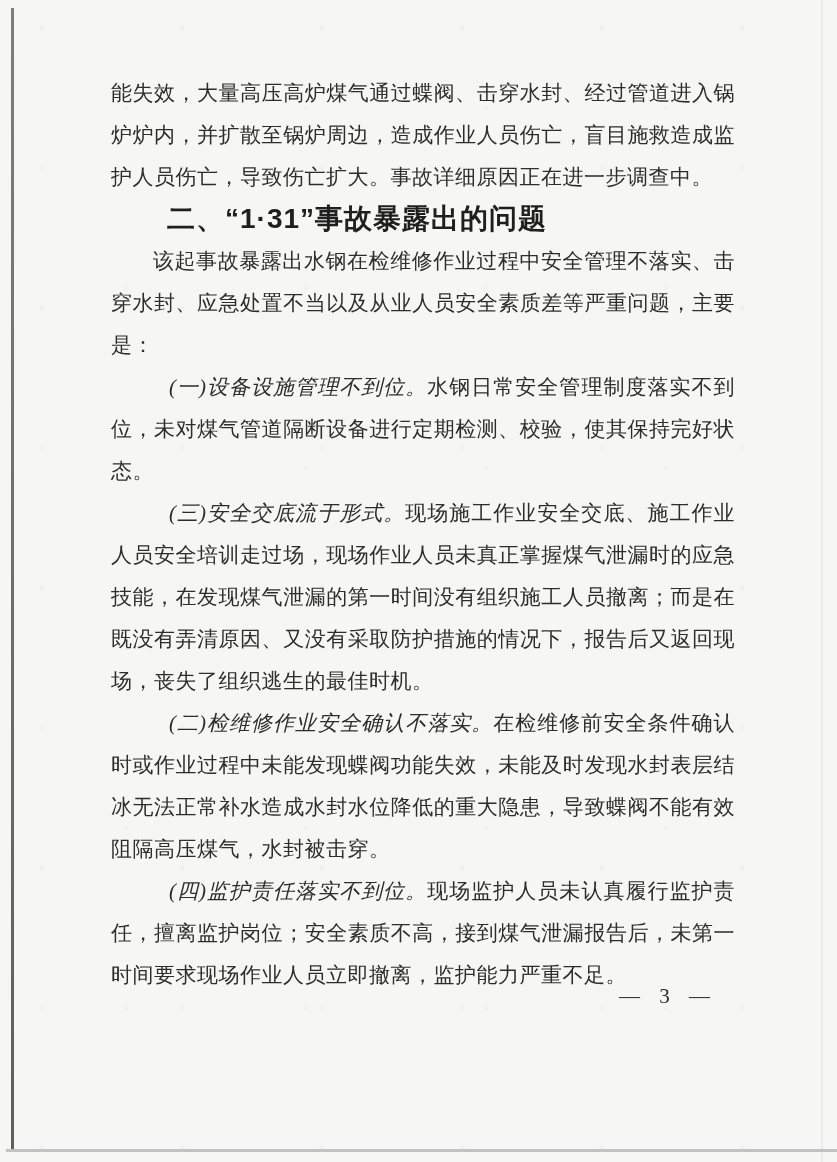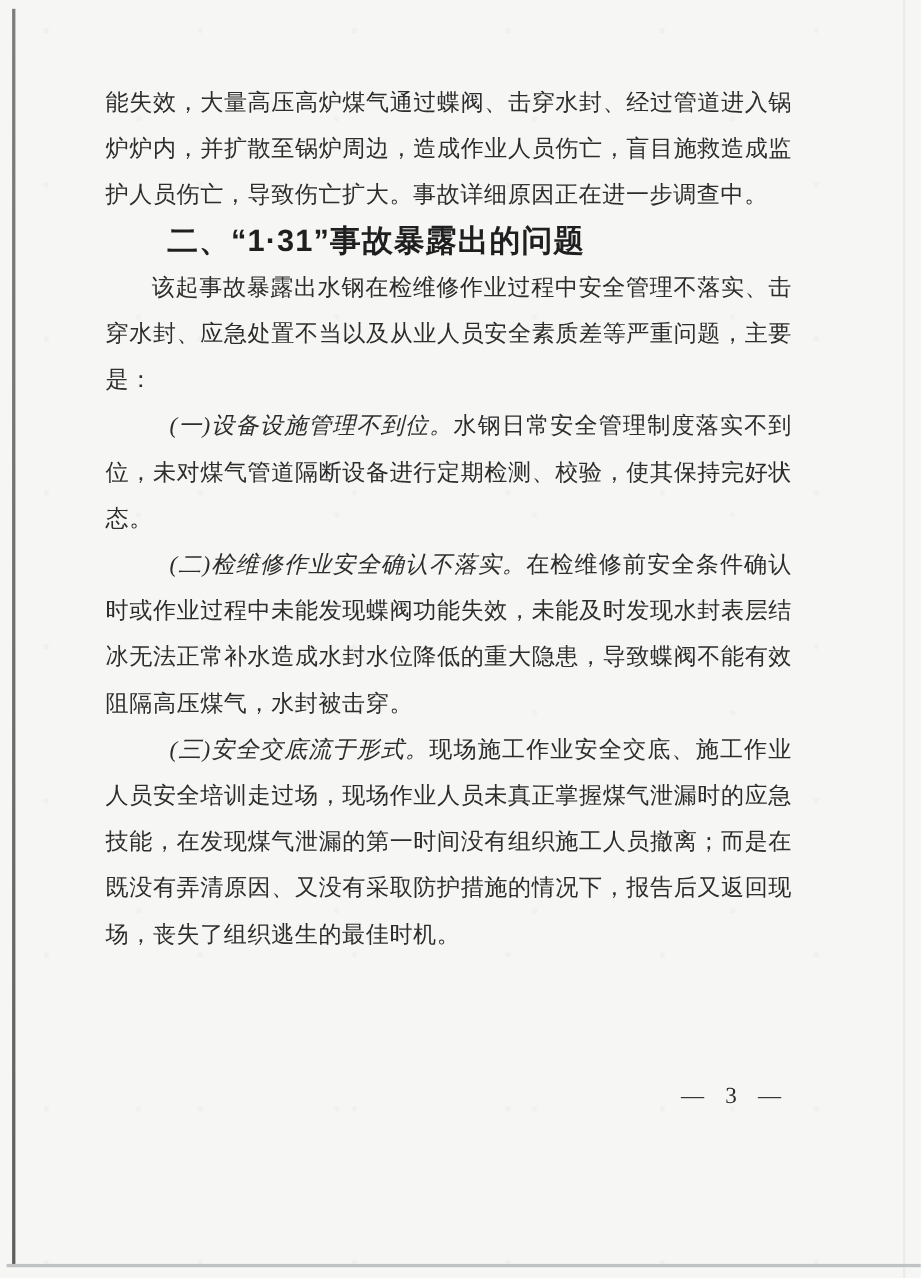--- a/index.html
+++ b/index.html
@@ -31,21 +31,21 @@
     background: #bfc3c4;
   }
   .edge-right {
     position: absolute;
     right: 14px; top: 0;
     width: 2px; height: 100%;
     background: #eaebe8;
   }
   .content {
     position: absolute;
-    left: 96px; top: 72px;
+    left: 111px; top: 72px;
     width: 624px;
     color: #2d2d2d;
     font-size: 21px;
     line-height: 42px;
     letter-spacing: 0.5px;
     text-align: justify;
   }
   .content p, .content h2 { margin: 0; padding: 0; }
   .para { text-indent: 2em; }
   .para.no-indent { text-indent: 0; }
@@ -81,20 +81,21 @@
 
   <div class="content">
     <p class="para no-indent">能失效，大量高压高炉煤气通过蝶阀、击穿水封、经过管道进入锅炉炉内，并扩散至锅炉周边，造成作业人员伤亡，盲目施救造成监护人员伤亡，导致伤亡扩大。事故详细原因正在进一步调查中。</p>
 
     <h2 class="heading">二、“1·31”事故暴露出的问题</h2>
 
     <p class="para">该起事故暴露出水钢在检维修作业过程中安全管理不落实、击穿水封、应急处置不当以及从业人员安全素质差等严重问题，主要是：</p>
 
     <p class="para"><span class="item-lead">(一)设备设施管理不到位。</span><span>水钢日常安全管理制度落实不到位，未对煤气管道隔断设备进行定期检测、校验，使其保持完好状态。</span></p>
 
+    <p class="para"><span class="item-lead">(三)安全交底流于形式。</span><span>现场施工作业安全交底、施工作业人员安全培训走过场，现场作业人员未真正掌握煤气泄漏时的应急技能，在发现煤气泄漏的第一时间没有组织施工人员撤离；而是在既没有弄清原因、又没有采取防护措施的情况下，报告后又返回现场，丧失了组织逃生的最佳时机。</span></p>
+
     <p class="para"><span class="item-lead">(二)检维修作业安全确认不落实。</span><span>在检维修前安全条件确认时或作业过程中未能发现蝶阀功能失效，未能及时发现水封表层结冰无法正常补水造成水封水位降低的重大隐患，导致蝶阀不能有效阻隔高压煤气，水封被击穿。</span></p>
 
-    <p class="para"><span class="item-lead">(三)安全交底流于形式。</span><span>现场施工作业安全交底、施工作业人员安全培训走过场，现场作业人员未真正掌握煤气泄漏时的应急技能，在发现煤气泄漏的第一时间没有组织施工人员撤离；而是在既没有弄清原因、又没有采取防护措施的情况下，报告后又返回现场，丧失了组织逃生的最佳时机。</span></p>
-
+    <p class="para"><span class="item-lead">(四)监护责任落实不到位。</span><span>现场监护人员未认真履行监护责任，擅离监护岗位；安全素质不高，接到煤气泄漏报告后，未第一时间要求现场作业人员立即撤离，监护能力严重不足。</span></p>
   </div>
 
   <div class="page-number">— 3 —</div>
 </div>
 
 </body></html>

